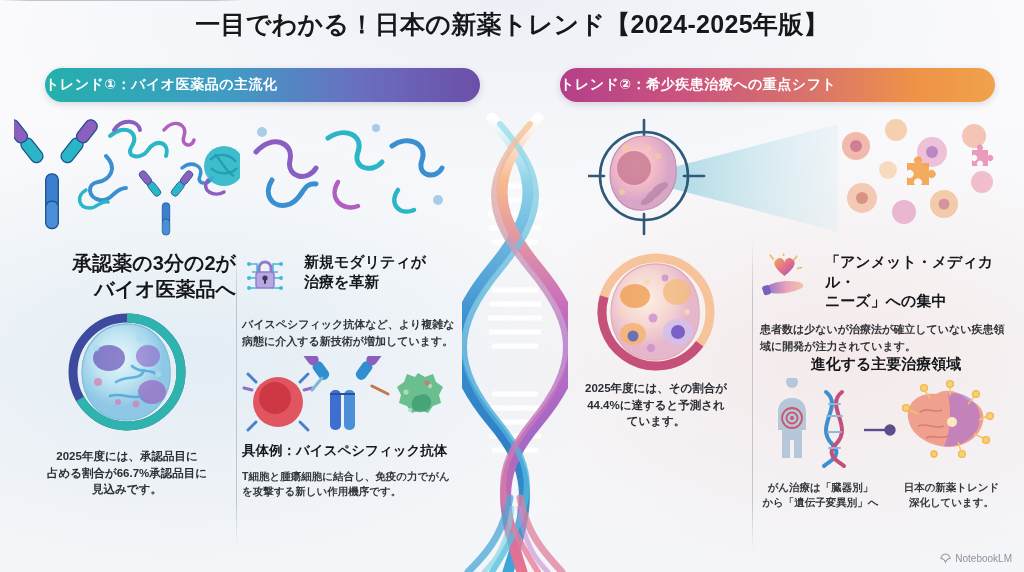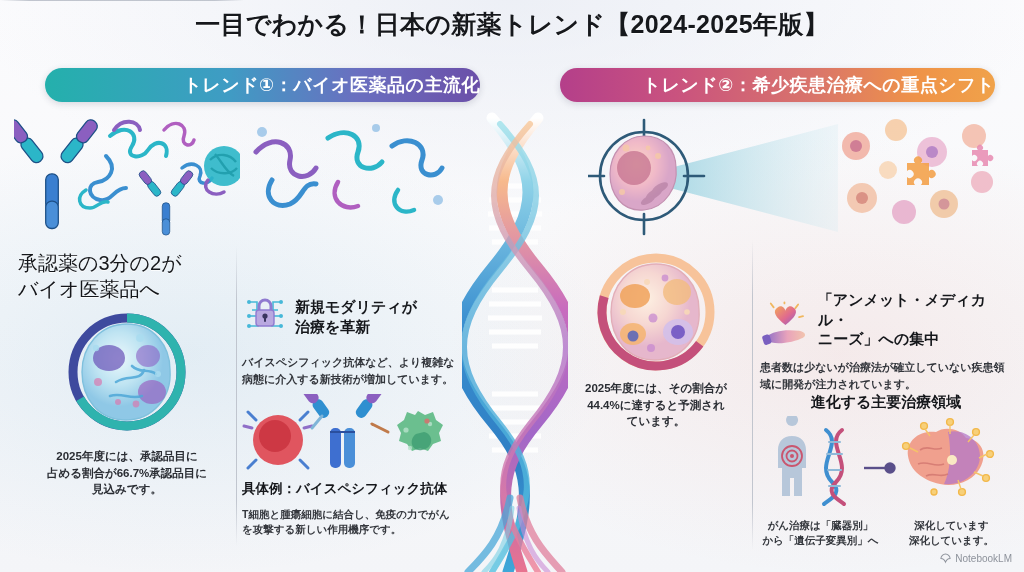--- a/index.html
+++ b/index.html
@@ -21,22 +21,22 @@
   
   .title{
     position:absolute;top:8px;left:0;width:1024px;text-align:center;
     font-size:25px;font-weight:700;color:#16181c;letter-spacing:.3px;
     text-shadow:0 1px 0 rgba(255,255,255,.8);
   }
 
   
   .banner{
     position:absolute;top:68px;height:34px;border-radius:18px;
-    display:flex;align-items:center;justify-content:flex-end;
-    color:#fff;font-size:18px;font-weight:700;letter-spacing:.5px;
+    display:flex;align-items:center;justify-content:flex-start;
+    color:#fff;font-size:14px;font-weight:700;letter-spacing:.5px;
     box-shadow:0 2px 7px rgba(40,40,70,.16);
   }
   .banner-1{left:45px;width:435px;background:linear-gradient(90deg,#24b0ac 0%,#3f9cc4 42%,#6a6fc0 72%,#6b4fa8 100%);}
   .banner-2{left:560px;width:435px;background:linear-gradient(90deg,#b43f8a 0%,#c9527f 26%,#d9746b 58%,#ef9348 82%,#f0a24a 100%);}
 
   
   .dna{position:absolute;left:462px;top:78px;width:106px;height:494px;}
 
   
   .col{position:absolute;}
@@ -44,32 +44,32 @@
   .col2{left:242px;top:108px;width:218px;}
   .col3{left:556px;top:108px;width:200px;}
   .col4{left:760px;top:108px;width:252px;}
 
   .divider{position:absolute;width:1px;background:linear-gradient(180deg,rgba(190,195,205,0) 0%,rgba(185,190,200,.85) 18%,rgba(185,190,200,.85) 85%,rgba(190,195,205,0) 100%);}
   .div-a{left:236px;top:246px;height:300px;}
   .div-b{left:752px;top:240px;height:310px;}
   .div-c{left:760px;top:366px;width:244px;height:1px;background:linear-gradient(90deg,rgba(190,195,205,0) 0%,rgba(186,191,201,.9) 12%,rgba(186,191,201,.9) 88%,rgba(190,195,205,0) 100%);}
 
   .h-big{
-    text-align:left;font-size:20px;font-weight:400;color:#15171b;line-height:1.3;
+    text-align:right;font-size:20px;font-weight:700;color:#15171b;line-height:1.3;
     text-shadow:0 1px 0 rgba(255,255,255,.75);
   }
   .cap-center{
     text-align:center;font-size:11.5px;font-weight:700;color:#2a2d33;line-height:1.45;
   }
   .sub-head{font-size:15px;font-weight:700;color:#15171b;line-height:1.3;}
   .body-txt{font-size:11px;font-weight:700;color:#32353b;line-height:1.55;}
   .mini-head{font-size:13.5px;font-weight:700;color:#15171b;}
   .mini-txt{font-size:10.5px;font-weight:700;color:#34373d;line-height:1.45;}
 
-  .icon-row{display:flex;align-items:flex-end;gap:7px;margin-top:38px;}
+  .icon-row{display:flex;align-items:flex-start;gap:16px;}
 
   
   .ab-cluster{position:absolute;left:14px;top:112px;width:226px;height:128px;}
   .prot-cluster{position:absolute;left:242px;top:112px;width:215px;height:128px;}
 
   
   .donut-wrap{position:relative;margin:6px auto 0;width:150px;height:132px;}
 
   
   .target-area{position:absolute;left:588px;top:112px;width:420px;height:128px;}
@@ -562,21 +562,21 @@
         <circle cx="6" cy="-2" r="5" fill="#fff3c4" opacity=".9"></circle>
       </g>
     </svg>
 
     <div style="display:flex;gap:10px;margin-top:2px">
       <div class="mini-txt" style="flex:1;text-align:center">
         <div>がん治療は「臓器別」</div>
         <div>から「遺伝子変異別」へ</div>
       </div>
       <div class="mini-txt" style="flex:1;text-align:center">
-        <div>深化しています</div>
+        <div>日本の新薬トレンド</div>
         <div>深化しています。</div>
       </div>
     </div>
   </div>
 
   <div class="watermark">
     <svg class="wm-ico" viewBox="0 0 12 12">
       <path d="M6 1 C8.5 1,11 3.5,11 6 C9 6,7 7.5,6 10 C5 7.5,3 6,1 6 C1 3.5,3.5 1,6 1 Z" fill="none" stroke="#8d929b" stroke-width="1.1"></path>
     </svg>
     <span>NotebookLM</span>

